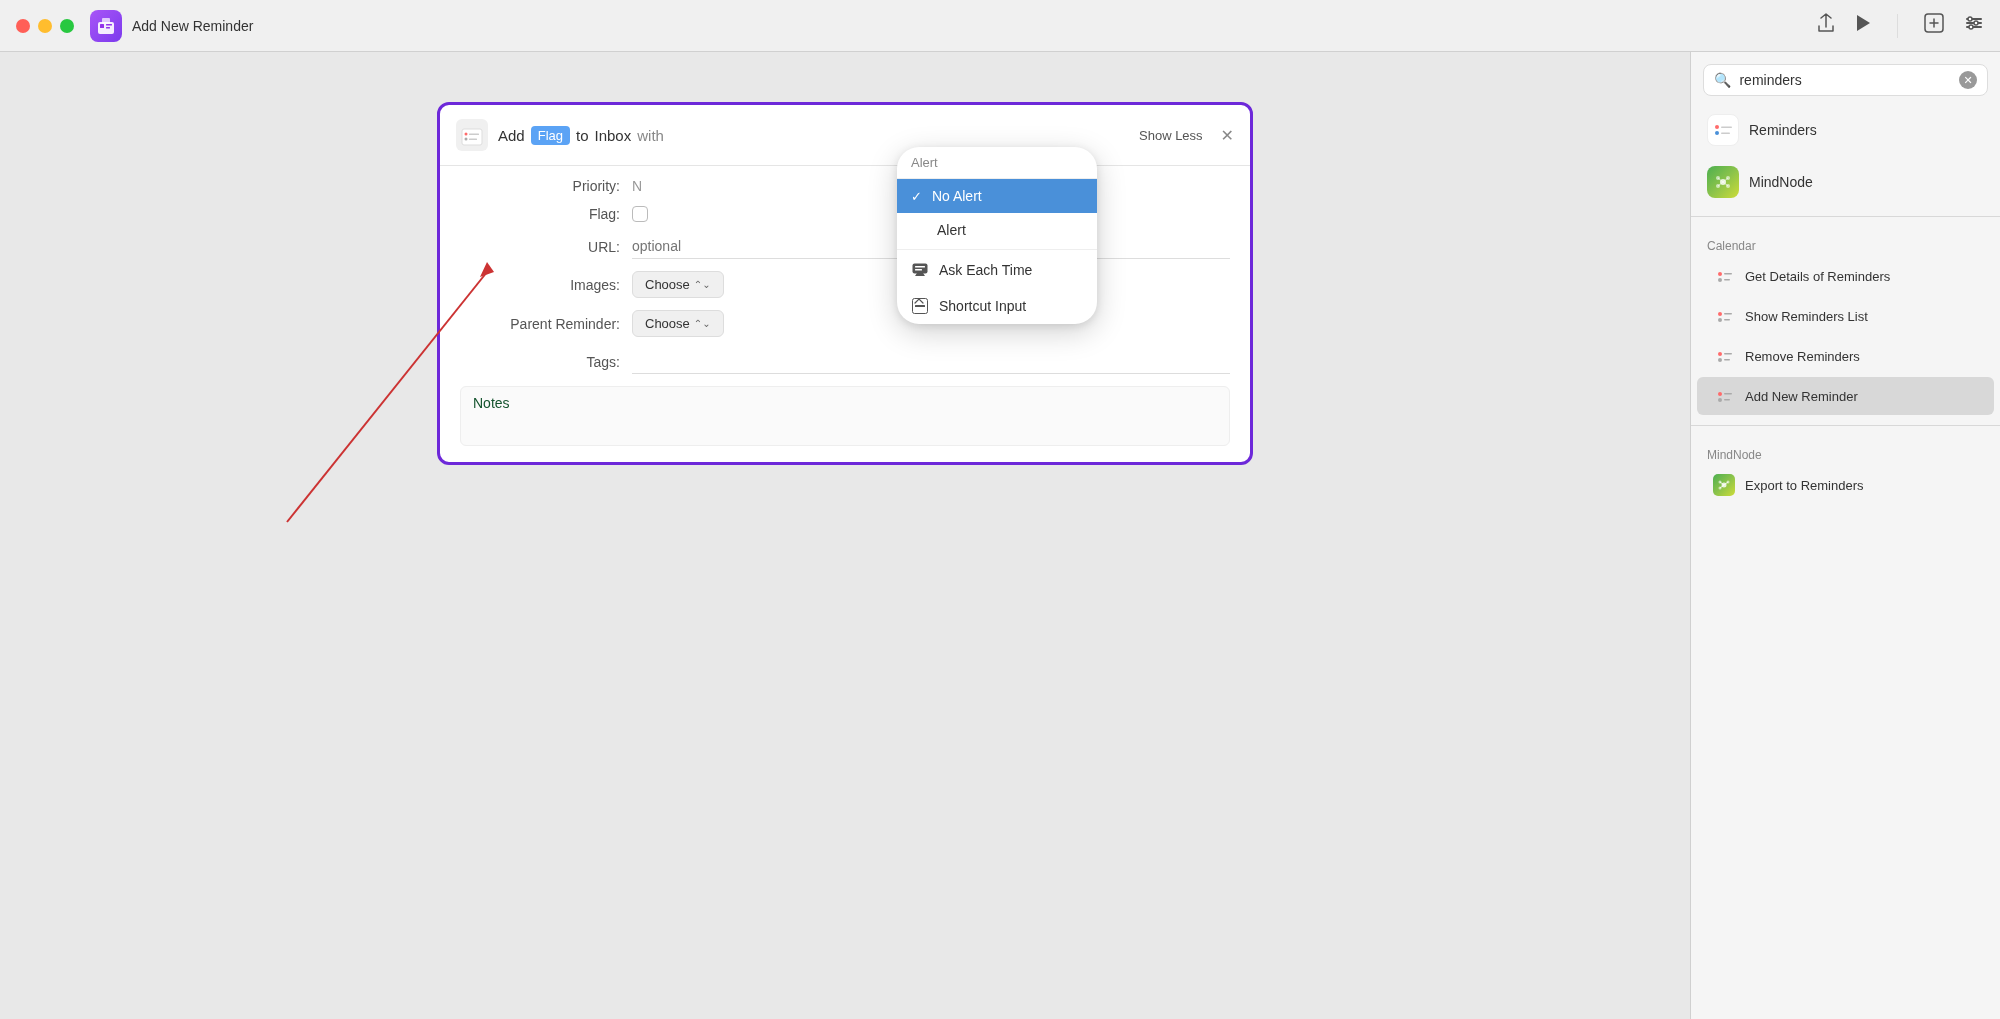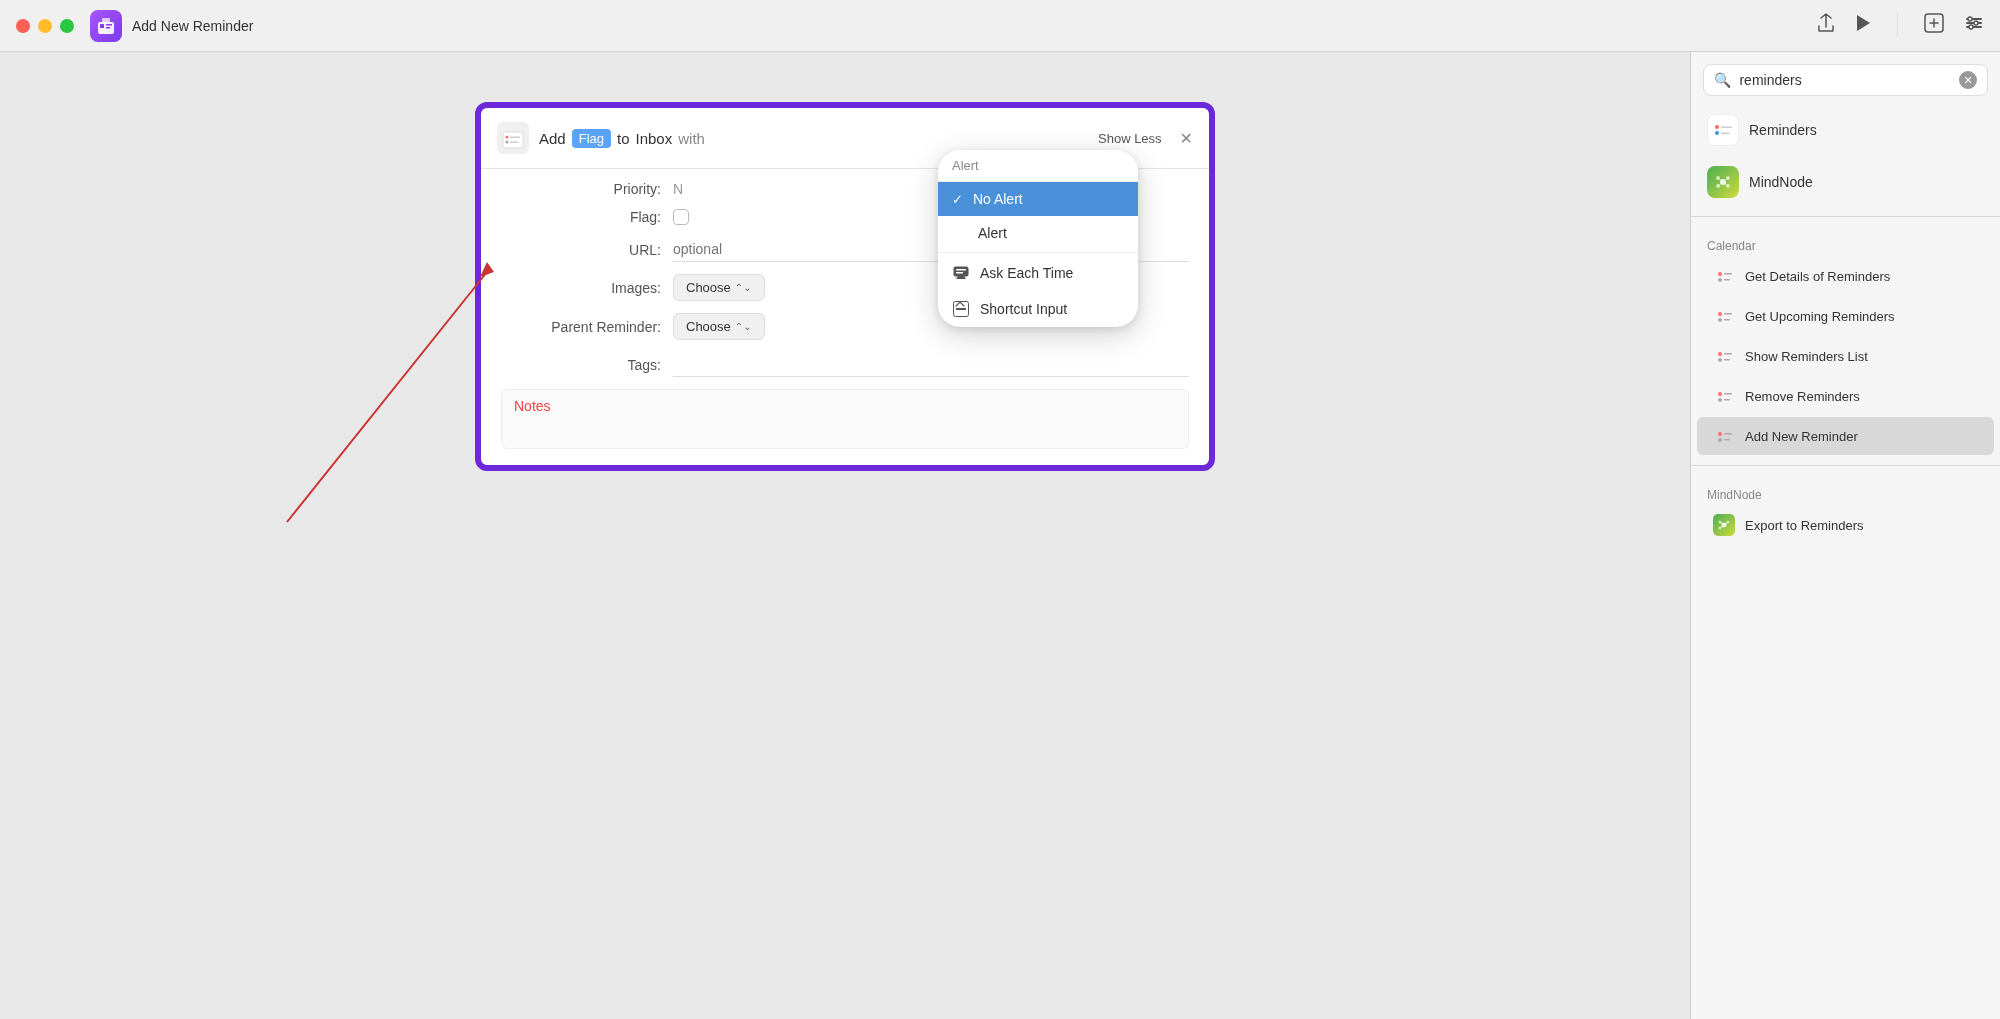--- a/index.html
+++ b/index.html
@@ -83,22 +83,22 @@
       display: flex;
       align-items: flex-start;
       justify-content: center;
       padding: 30px;
     }
 
     
     .shortcut-card {
       background: white;
       border-radius: 12px;
-      border: 6px solid #6d28d9;
-      width: 740px;
+      border: 3px solid #6d28d9;
+      width: 816px;
       padding: 0;
       position: relative;
       margin-top: 20px;
     }
 
     .card-header {
       display: flex;
       align-items: center;
       padding: 14px 16px;
       gap: 10px;
@@ -517,21 +517,21 @@
             <span class="chevron">⌃⌄</span>
           </button>
         </div>
 
         <div class="form-row">
           <span class="form-label">Tags:</span>
           <input class="tags-input" type="text" style="">
         </div>
 
         <div class="notes-area">
-          <span style="color:#ef4444;">Notes</span>
+          <span style="color:#14532d;">Notes</span>
         </div>
       </div>
 
       <div class="dropdown-popup">
         <div class="dropdown-header">Alert</div>
         <div class="dropdown-item selected">
           <span class="check-icon">✓</span>
           <span>No Alert</span>
         </div>
         <div class="dropdown-item">
@@ -615,31 +615,20 @@
         <svg width="20" height="20" viewBox="0 0 20 20">
           <circle cx="6" cy="8" r="2" fill="#ff6b6b"></circle>
           <rect x="10" y="7" width="8" height="1.5" rx="0.75" fill="#aaa"></rect>
           <circle cx="6" cy="14" r="2" fill="#aaa"></circle>
           <rect x="10" y="13" width="6" height="1.5" rx="0.75" fill="#aaa"></rect>
         </svg>
       </div>
       <span class="action-label">Get Details of Reminders</span>
     </div>
 
-    <div class="sidebar-action-item">
-      <div class="action-icon">
-        <svg width="20" height="20" viewBox="0 0 20 20">
-          <circle cx="6" cy="8" r="2" fill="#ff6b6b"></circle>
-          <rect x="10" y="7" width="8" height="1.5" rx="0.75" fill="#aaa"></rect>
-          <circle cx="6" cy="14" r="2" fill="#aaa"></circle>
-          <rect x="10" y="13" width="6" height="1.5" rx="0.75" fill="#aaa"></rect>
-        </svg>
-      </div>
-      <span class="action-label">Get Upcoming Reminders</span>
-    </div>
 
 
     <div class="sidebar-action-item">
       <div class="action-icon">
         <svg width="20" height="20" viewBox="0 0 20 20">
           <circle cx="6" cy="8" r="2" fill="#ff6b6b"></circle>
           <rect x="10" y="7" width="8" height="1.5" rx="0.75" fill="#aaa"></rect>
           <circle cx="6" cy="14" r="2" fill="#aaa"></circle>
           <rect x="10" y="13" width="6" height="1.5" rx="0.75" fill="#aaa"></rect>
         </svg>

